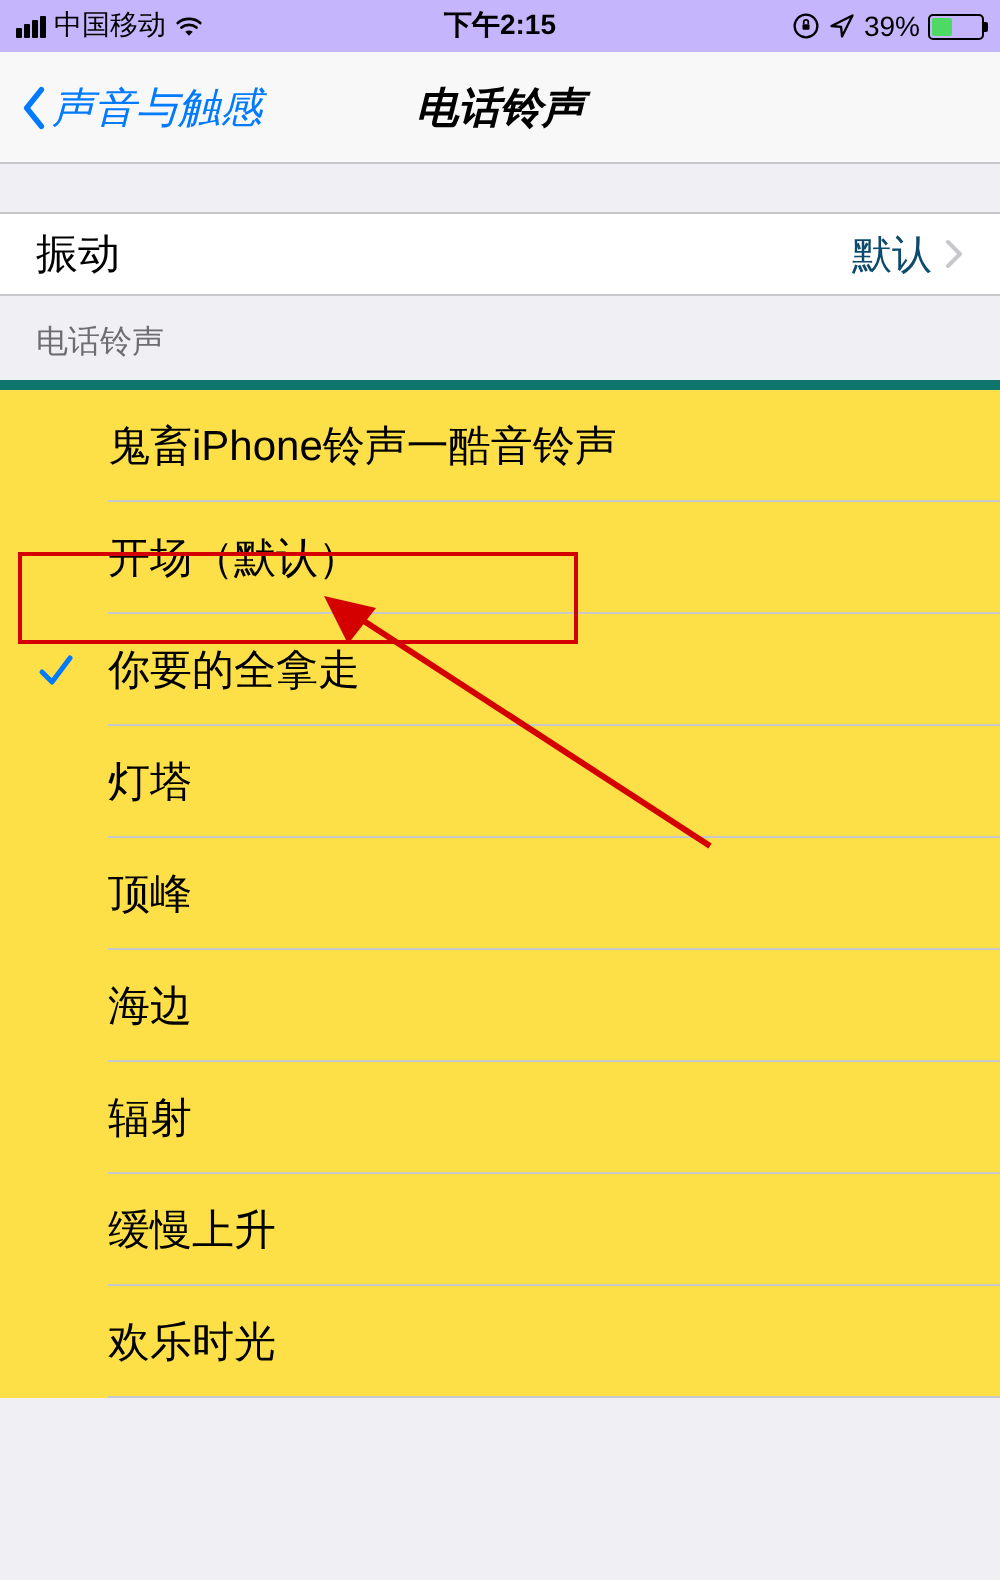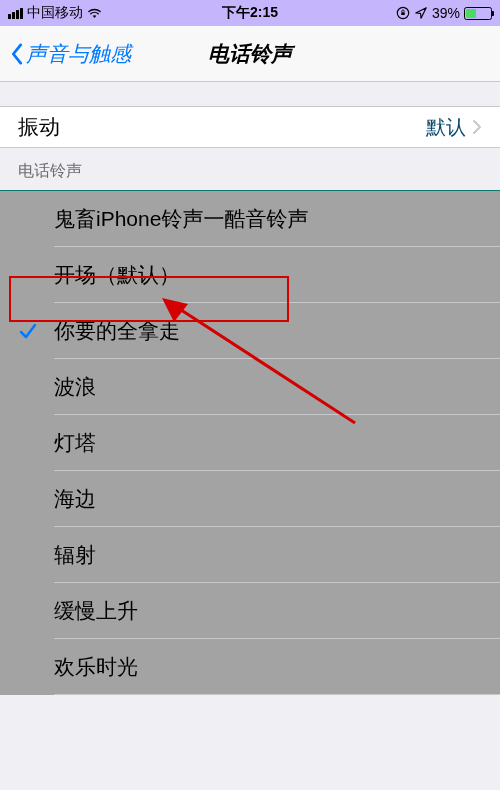--- a/index.html
+++ b/index.html
@@ -82,22 +82,22 @@
   }
   .vib-right { display: flex; align-items: center; gap: 6px; color: #0c4a6e; font-size: 20px;}
   .chev-right { width: 10px; height: 16px; }
 
   
   .section-gap { height: 42px; background: #efeff4; display:flex; align-items:flex-end; padding: 0 18px 8px; }
   .section-header { color: #6d6d72; font-size: 16px; }
 
   
   .list {
-    background: #a3a3a3;
-    border-top: 1px solid #0f766e;
+    background: #fde047;
+    border-top: 5px solid #0f766e;
   }
   .row {
     height: 56px;
     display: flex;
     align-items: center;
     padding-left: 54px;
     position: relative;
   }
   .row .sep {
     position: absolute; left: 54px; right: 0; bottom: 0;
@@ -188,25 +188,25 @@
       <div class="sep"></div>
     </div>
     <div class="row">
       <svg class="check" viewBox="0 0 20 20">
         <polyline points="3,11 8,16 17,4" fill="none" stroke="#007aff" stroke-width="2.5" stroke-linecap="round" stroke-linejoin="round"></polyline>
       </svg>
       <span class="row-label">你要的全拿走</span>
       <div class="sep"></div>
     </div>
     <div class="row">
-      <span class="row-label">波浪</span>
-      <div class="sep"></div>
-    </div>
-    <div class="row">
       <span class="row-label">灯塔</span>
+      <div class="sep"></div>
+    </div>
+    <div class="row">
+      <span class="row-label">顶峰</span>
       <div class="sep"></div>
     </div>
     <div class="row">
       <span class="row-label">海边</span>
       <div class="sep"></div>
     </div>
     <div class="row">
       <span class="row-label">辐射</span>
       <div class="sep"></div>
     </div>

